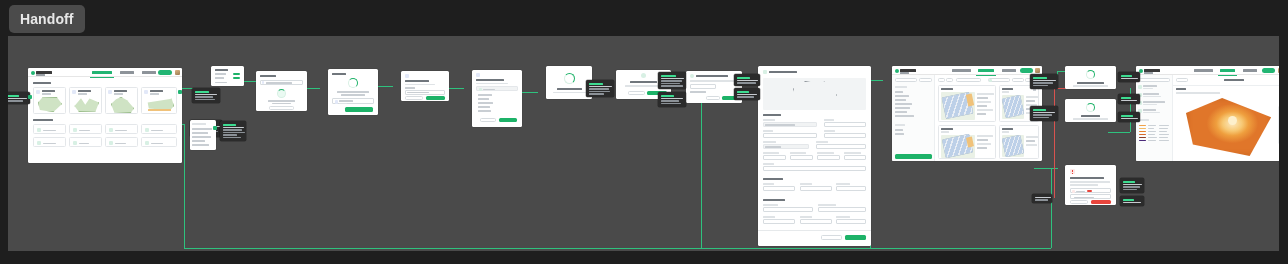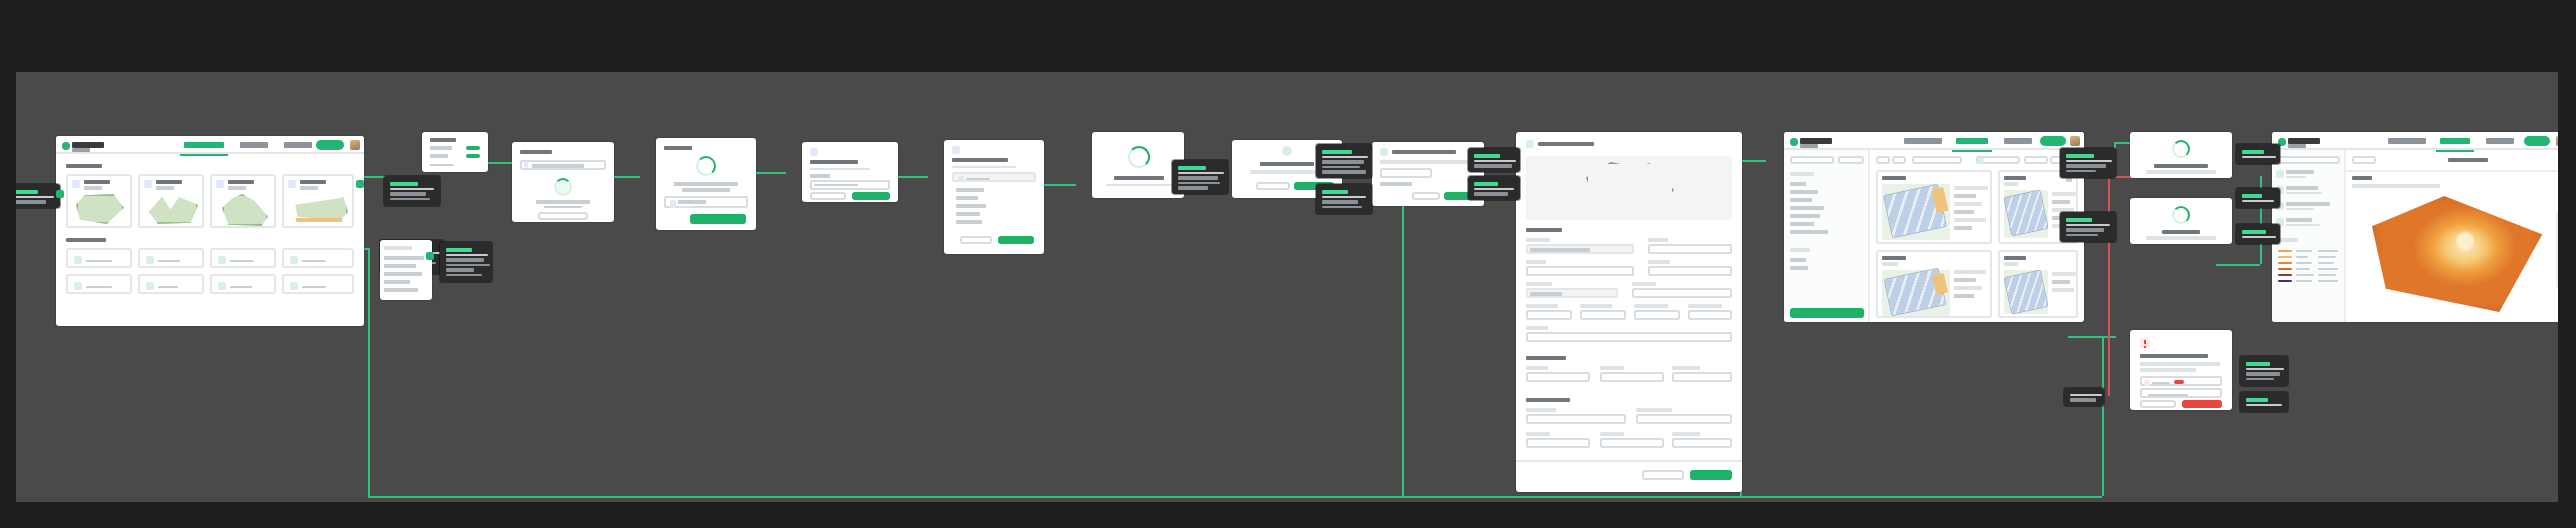--- a/index.html
+++ b/index.html
@@ -93,20 +93,23 @@
     clip-path:polygon(42% 0%,99% 33%,74% 100%,8% 80%,0% 26%);
     box-shadow:inset 0 0 6px rgba(140,60,10,.35); }
 
   .chartrow { position:absolute; height:1.4px; border-radius:.5px; }
 </style>
 </head>
 <body>
 
 <div id="app">
 
+  <div id="topbar">
+    <div id="page-tab">Handoff</div>
+  </div>
 
   <div id="canvas">
 
     <div class="conn h" style="left:172px;top:52px;width:34px;"></div>
     <div class="conn v" style="left:172px;top:38px;height:15px;"></div>
     <div class="conn h" style="left:228px;top:45px;width:32px;"></div>
     <div class="conn h" style="left:291px;top:52px;width:21px;"></div>
     <div class="conn h" style="left:362px;top:50px;width:23px;"></div>
     <div class="conn h" style="left:433px;top:52px;width:23px;"></div>
     <div class="conn h" style="left:506px;top:56px;width:24px;"></div>

